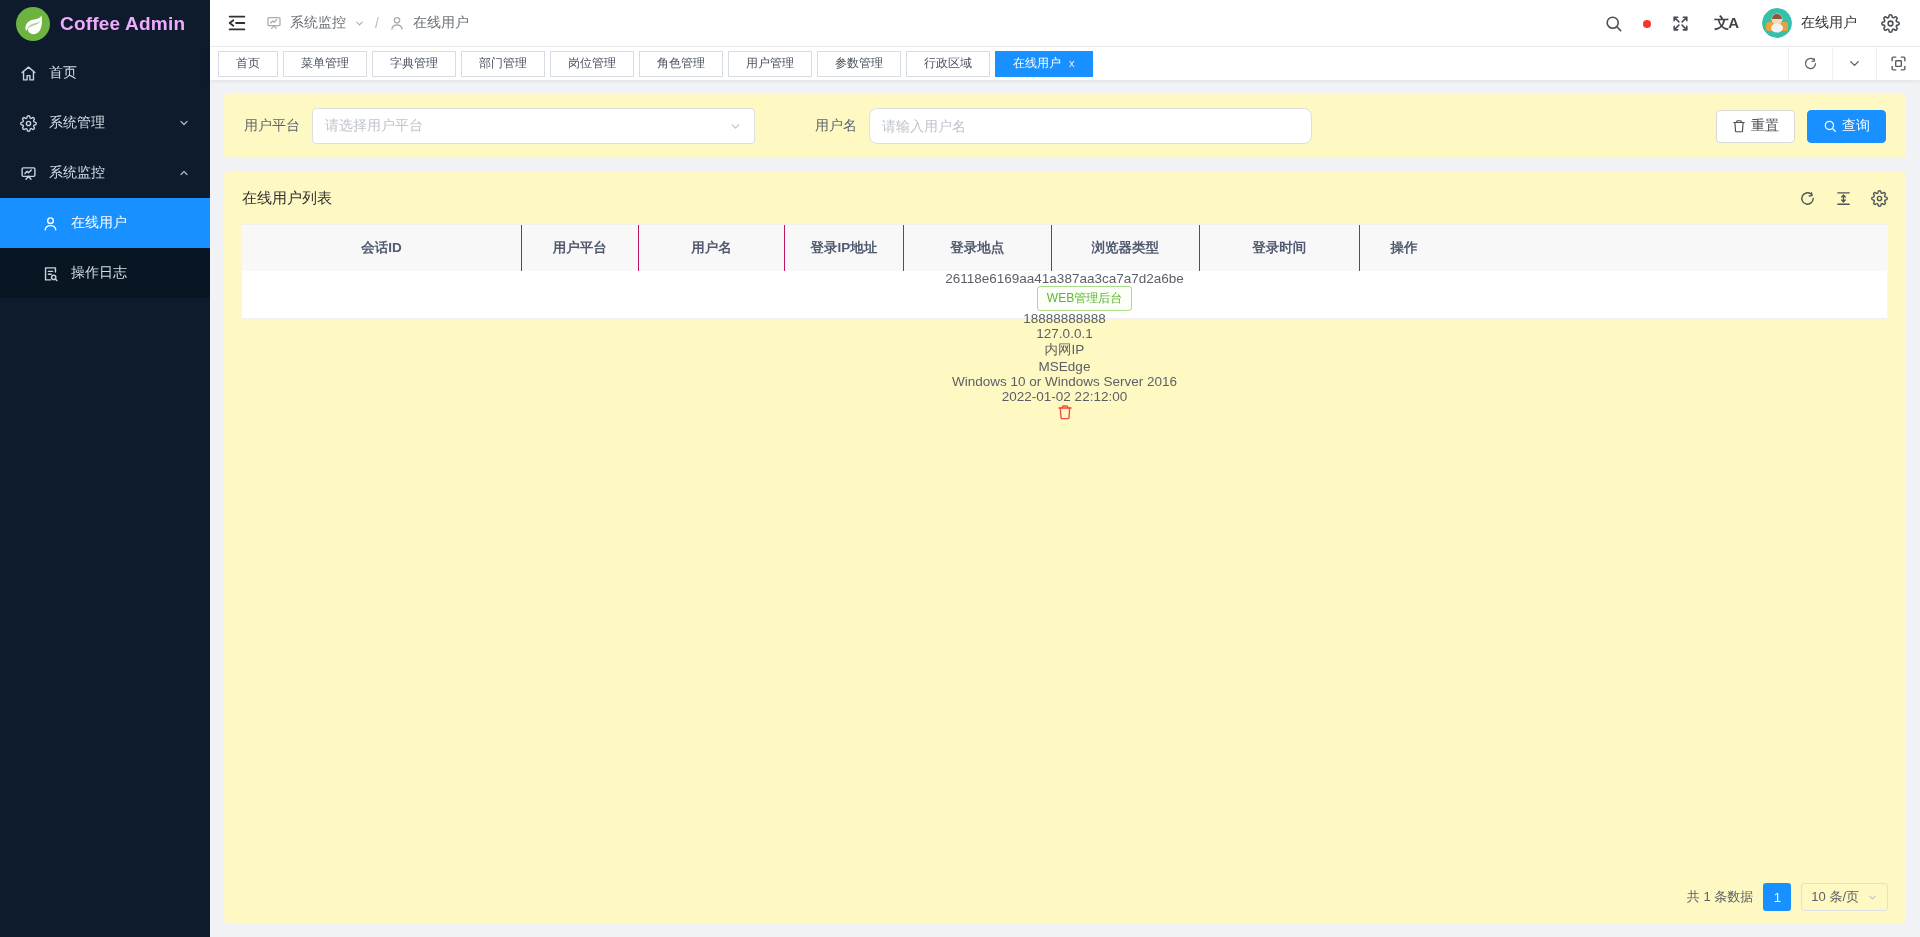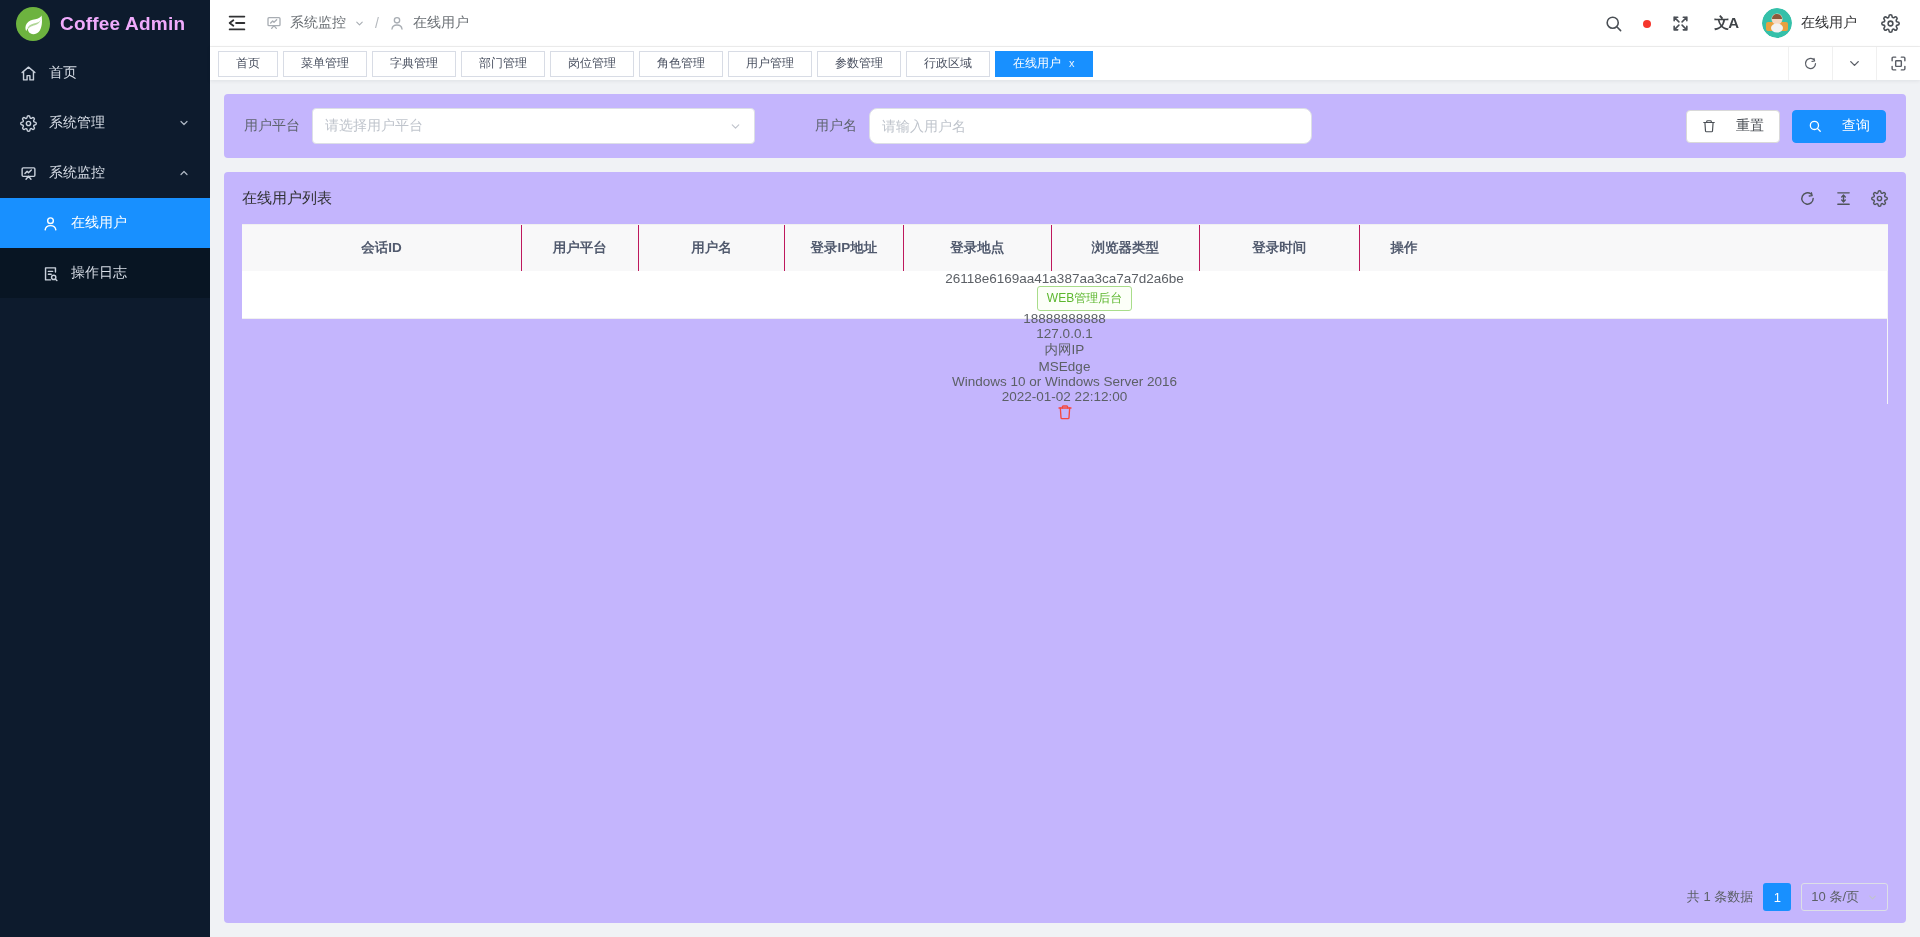--- a/index.html
+++ b/index.html
@@ -50,37 +50,37 @@
   .tab.active { background:#1890ff; border-color:#1890ff; color:#fff; }
   .tab .tab-x { margin-left:8px; font-size:11px; line-height:1; color:#e8f3ff; cursor:pointer; }
   .tabstrip-tools { margin-left:auto; display:flex; height:100%; }
   .ts-btn { width:44px; height:100%; display:flex; align-items:center; justify-content:center;
     border-left:1px solid #f0f0f0; color:#5a5e66; cursor:pointer; }
   .ts-btn svg { width:15px; height:15px; }
   .ts-btn.big svg { width:17px; height:17px; }
 
   
   .content { flex:1; padding:14px; display:flex; flex-direction:column; gap:14px; min-height:0; }
-  .card { background:#c4b5fd; border-radius:4px; }
+  .card { background:#fef9c3; border-radius:4px; }
 
   
   .filter-card { height:64px; flex:none; display:flex; align-items:center; padding:0 20px; }
   .f-group { display:flex; align-items:center; }
   .f-label { color:#5f6470; font-size:14px; margin-right:12px; white-space:nowrap; }
   .f-control { height:36px; border:1px solid #dcdfe6; border-radius:4px; display:flex; align-items:center;
     padding:0 12px; background:#fff; }
   .f-select { width:443px; cursor:pointer; }
   .f-select .ph { color:#bfc4cc; font-size:14px; }
   .f-select .sel-chev { margin-left:auto; width:13px; height:13px; color:#c0c4cc; }
   .f-input { width:443px; border:1px solid #dcdfe6; border-radius:8px; height:36px; padding:0 12px;
     font-size:14px; color:#303133; outline:none; font-family:inherit; }
   .f-input::placeholder { color:#bfc4cc; }
   .gap1 { width:60px; }
   .f-buttons { margin-left:auto; display:flex; gap:12px; }
-  .btn { height:33px; display:inline-flex; align-items:center; gap:20px; padding:0 15px; border-radius:4px;
+  .btn { height:33px; display:inline-flex; align-items:center; gap:5px; padding:0 15px; border-radius:4px;
     font-size:14px; cursor:pointer; border:1px solid #d9d9d9; background:#fff; color:#4a4f55; }
   .btn svg { width:14px; height:14px; }
   .btn.primary { background:#1890ff; border-color:#1890ff; color:#fff; }
 
   
   .table-card { flex:1; display:flex; flex-direction:column; min-height:0; position:relative; padding:0 18px; }
   .tc-head { height:52px; display:flex; align-items:center; flex:none; }
   .tc-title { font-size:15px; color:#303133; }
   .tc-tools { margin-left:auto; display:flex; align-items:center; gap:19px; color:#50555b; }
   .tc-tools svg { width:17px; height:17px; cursor:pointer; }

